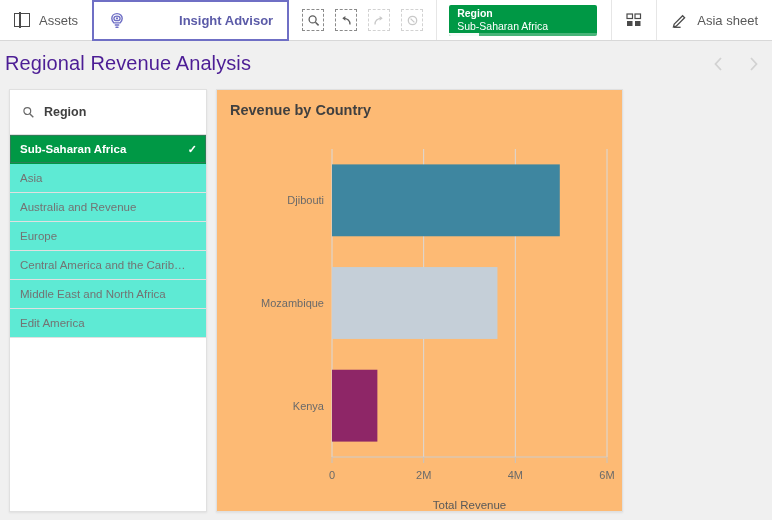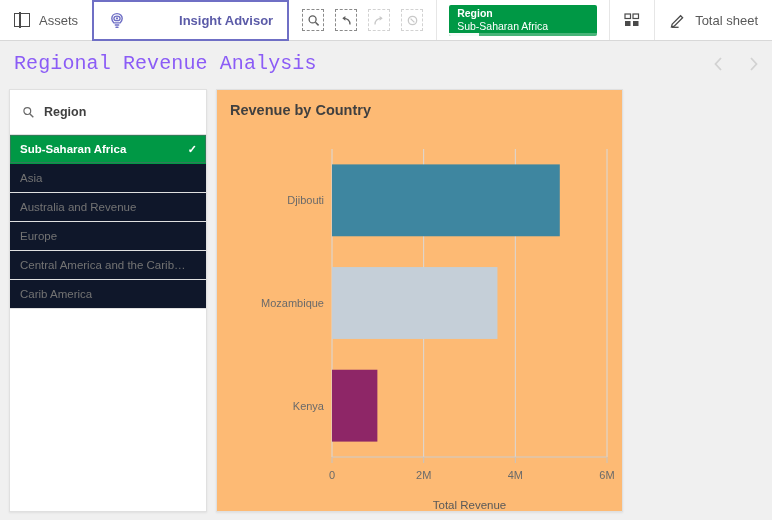--- a/index.html
+++ b/index.html
@@ -101,24 +101,23 @@
   .icon-sheetgrid { width: 16px; height: 14px; position: relative; flex: none; }
   .icon-pencil { width: 17px; height: 17px; flex: none; }
 
   
   .sheet-head {
     position: absolute; top: 41px; left: 0;
     width: 772px; height: 45px;
     display: flex; align-items: center;
   }
   .sheet-title {
-    margin-left: 14px;
-    font-size: 20px; color: #8b5cf6; font-weight: normal;
+    margin-left: 5px;
+    font-size: 20px; color: #4c1d95; font-weight: normal;
     letter-spacing: .1px;
-    font-family: Liberation Mono, monospace;
   }
   .sheet-nav {
     position: absolute; right: 10px; top: 0; height: 45px;
     display: flex; align-items: center; gap: 16px;
   }
   .nav-arrow {
     width: 18px; height: 18px; cursor: pointer;
     display: flex; align-items: center; justify-content: center;
   }
 
@@ -136,21 +135,21 @@
     padding: 0 12px;
     border-bottom: 1px solid #e0e0e0;
   }
   .filter-head .ftitle { font-size: 12.5px; font-weight: bold; color: #404040; }
   .fl-list { }
   .fl-item {
     height: 29px; display: flex; align-items: center;
     padding: 0 10px;
     font-size: 11.5px; color: #737373;
     border-bottom: 1px solid #e0e0e0;
-    background: #0f172a;
+    background: #5eead4;
     cursor: pointer;
     position: relative;
   }
   .fl-item.selected {
     background: #009845; color: #ffffff; font-weight: bold;
     border-bottom: 1px solid #009845;
     box-shadow: inset 0 0 0 1px #2f7d57;
   }
   .fl-item .fl-check {
     position: absolute; right: 9px; top: 50%; transform: translateY(-50%);
@@ -262,21 +261,21 @@
           </svg>
         </span>
       </div>
       <div class="tb-btn">
         <span class="icon-pencil">
           <svg width="17" height="17" viewBox="0 0 17 17">
             <path d="M3.2 12.1 11.6 3.7l2 2-8.4 8.4-2.7.7z" fill="none" stroke="#4a4a4a" stroke-width="1.3"></path>
             <line x1="2.6" y1="15.3" x2="9.6" y2="15.3" stroke="#4a4a4a" stroke-width="1.3"></line>
           </svg>
         </span>
-        <span class="tb-label">Total sheet</span>
+        <span class="tb-label">Asia sheet</span>
       </div>
     </div>
   </div>
 
   <div class="sheet-head">
     <div class="sheet-title">Regional Revenue Analysis</div>
     <div class="sheet-nav">
       <div class="nav-arrow">
         <svg width="14" height="16" viewBox="0 0 14 16">
           <polyline points="9,2 3.5,8 9,14" fill="none" stroke="#d2d2d2" stroke-width="1.8"></polyline>
@@ -309,21 +308,24 @@
       <div class="fl-item">
         <span>Australia and Revenue</span>
       </div>
       <div class="fl-item">
         <span>Europe</span>
       </div>
       <div class="fl-item">
         <span>Central America and the Carib…</span>
       </div>
       <div class="fl-item">
-        <span>Carib America</span>
+        <span>Middle East and North Africa</span>
+      </div>
+      <div class="fl-item">
+        <span>Edit America</span>
       </div>
     </div>
   </div>
 
   <div class="chart-panel">
     <div class="chart-title">Revenue by Country</div>
     <div class="plot">
       <svg width="405" height="376" viewBox="0 0 405 376" id="chart-svg">
           <line x1="115" y1="14" x2="115" y2="322" stroke="#d9d9d9" stroke-width="1"></line>
           <line x1="206.66666666666666" y1="14" x2="206.66666666666666" y2="322" stroke="#d9d9d9" stroke-width="1"></line>

